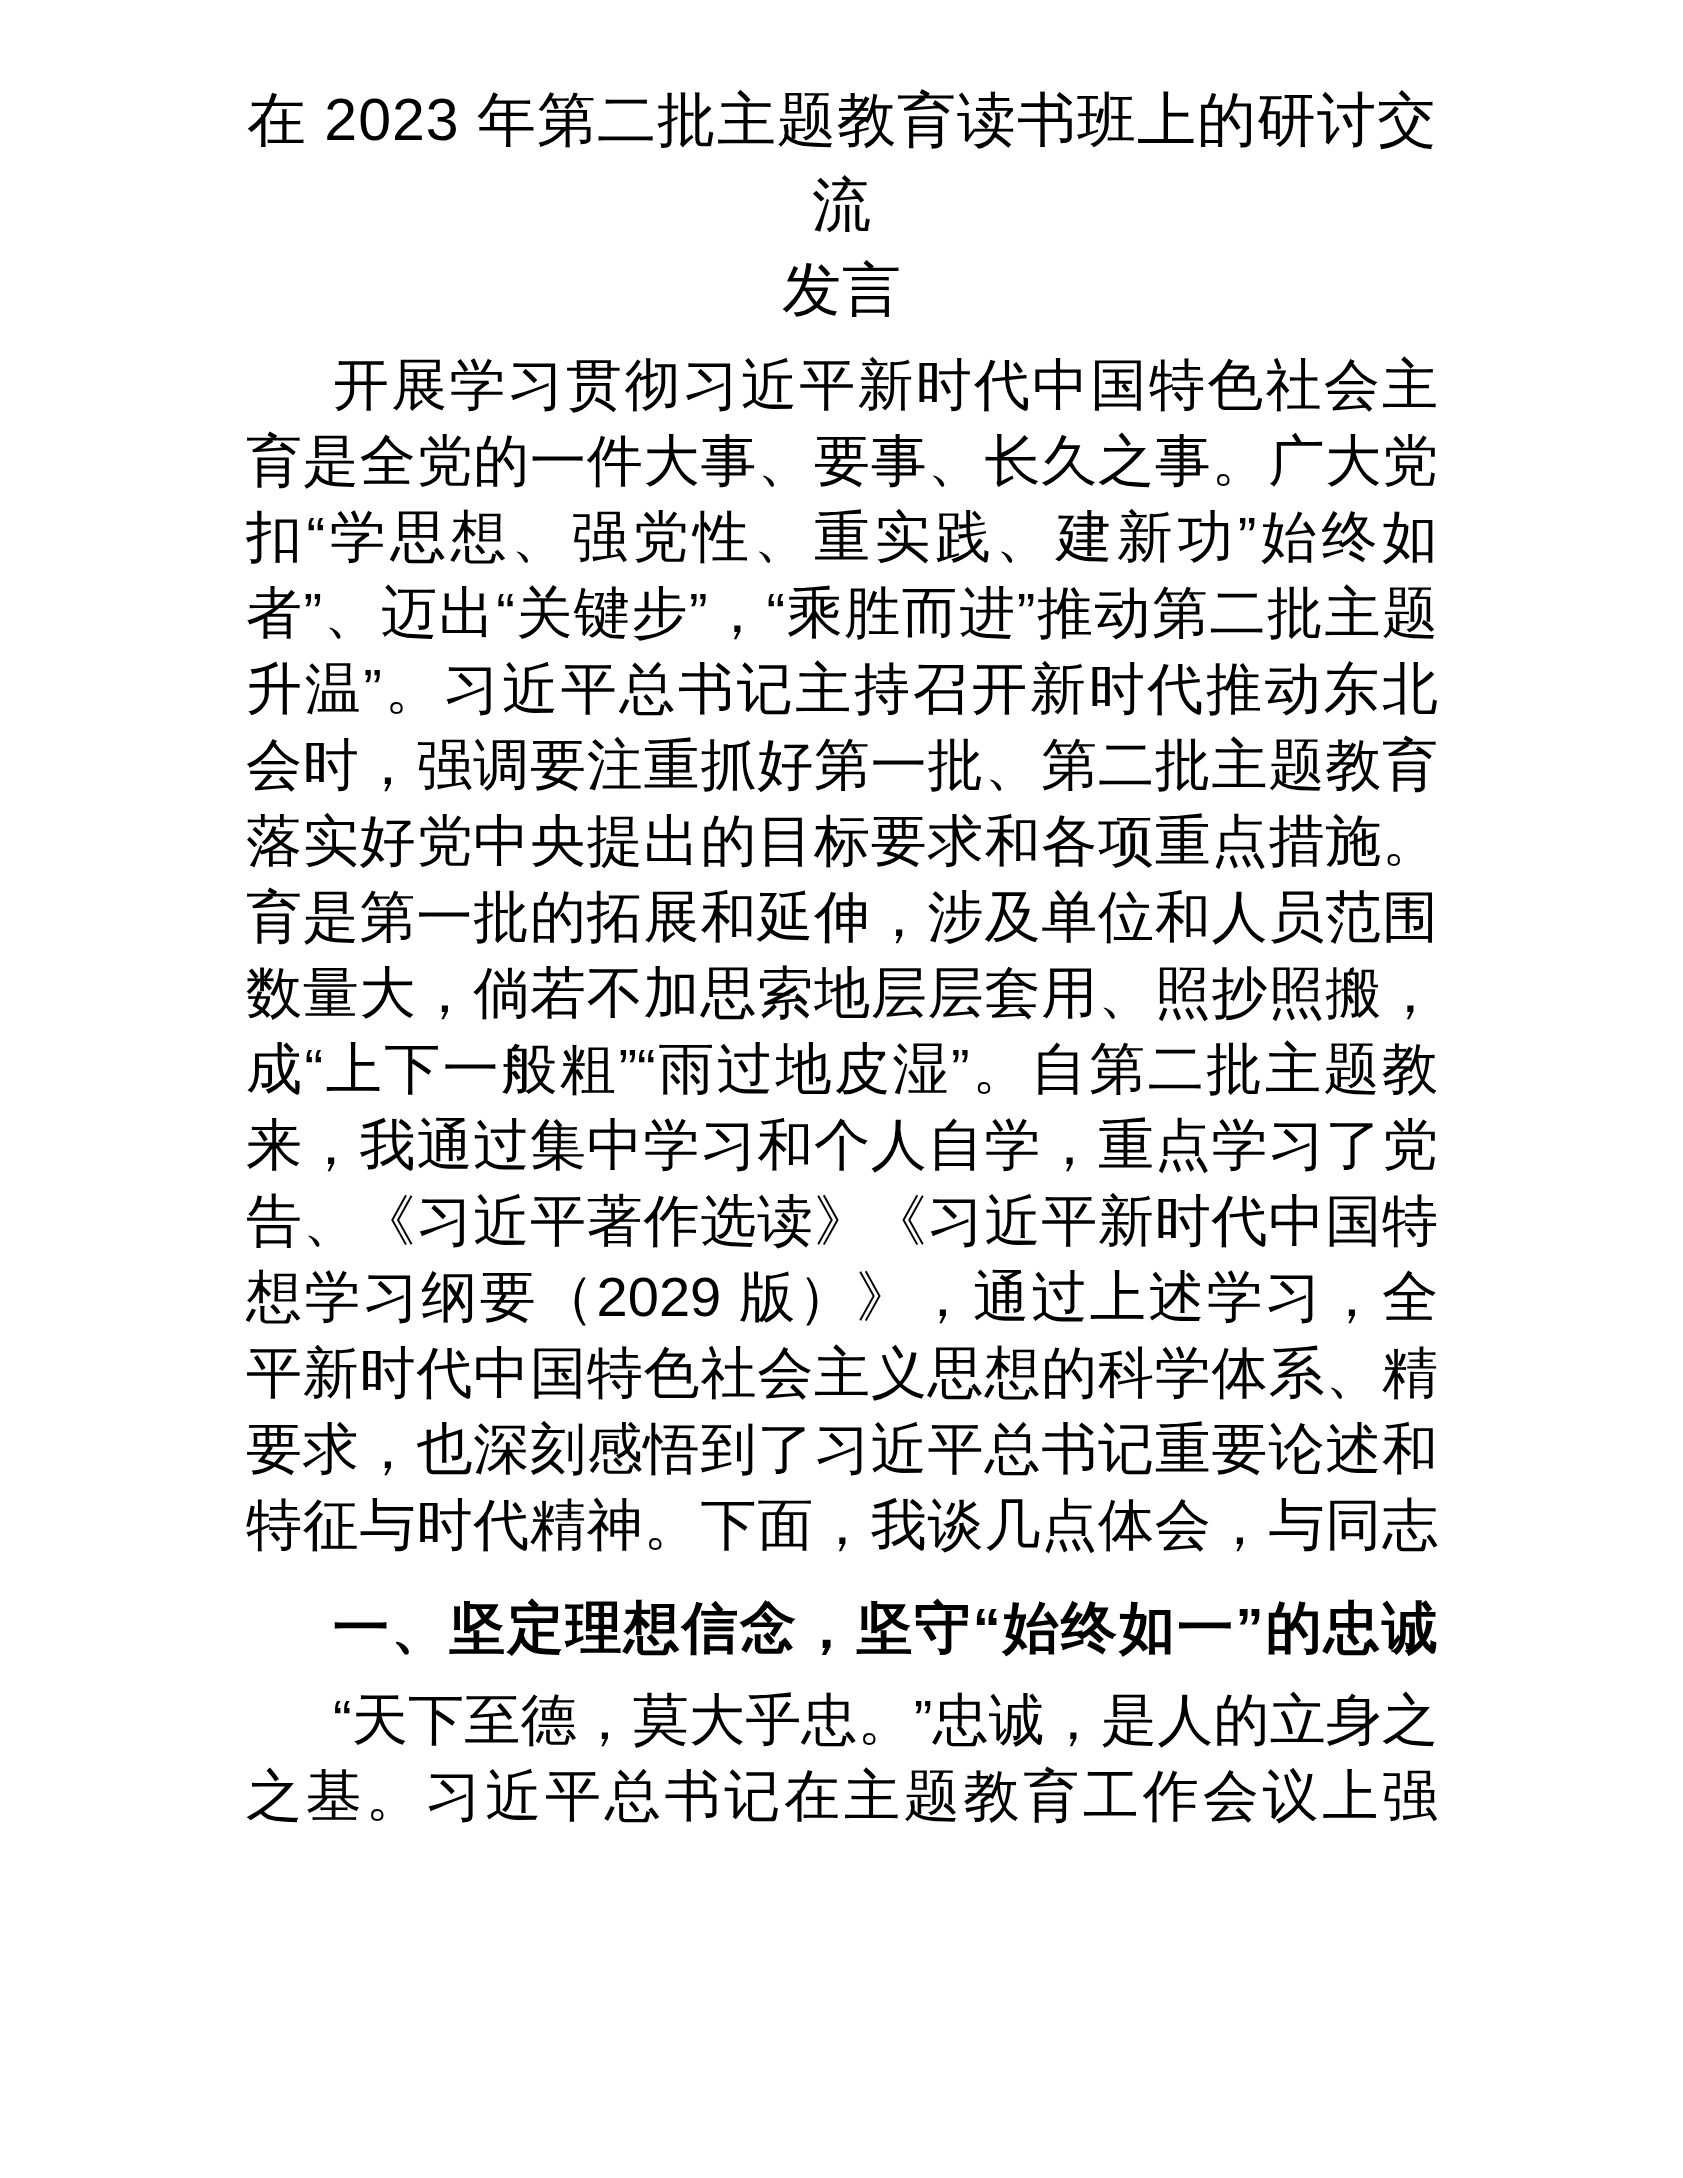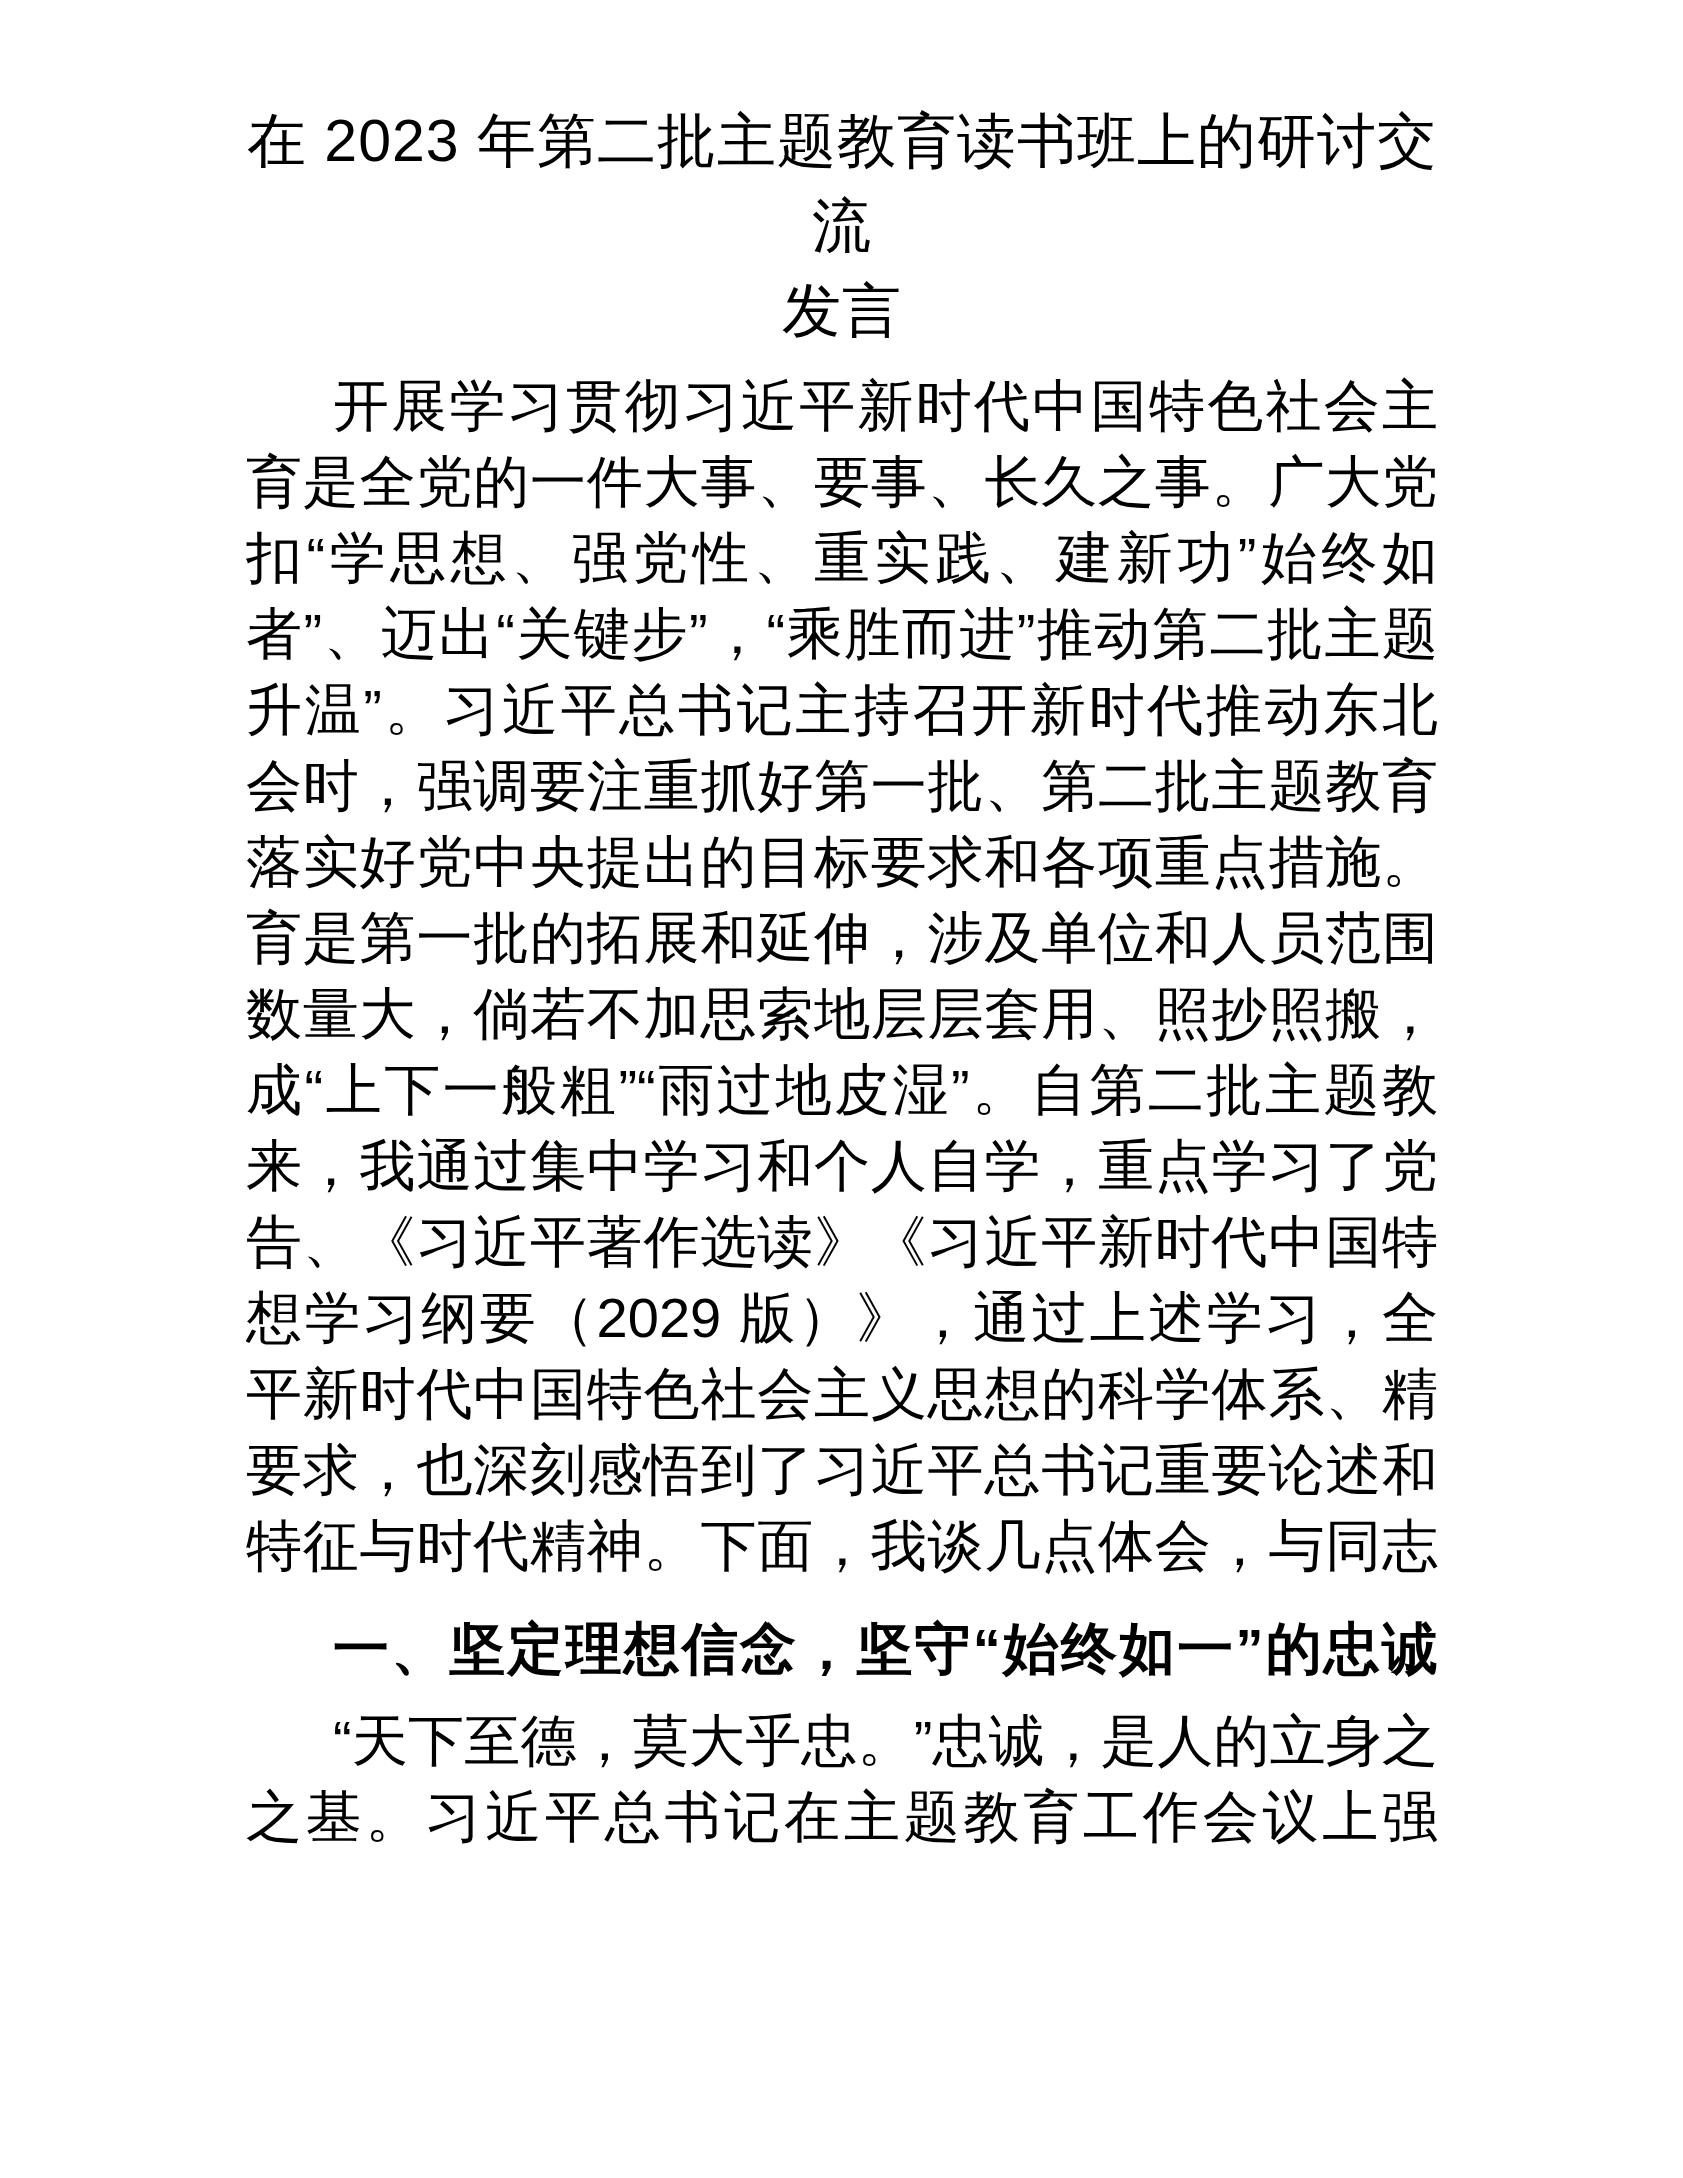--- a/index.html
+++ b/index.html
@@ -14,21 +14,21 @@
     background: #ffffff;
     color: #000000;
     font-family: "Liberation Sans", "DejaVu Sans", sans-serif;
     overflow: hidden;
   }
   .content {
     position: absolute;
     top: 0;
     left: 246px;
     width: 1192px;
-    padding-top: 99px;
+    padding-top: 78px;
   }
   .doc-title {
     margin: 0;
     font-size: 59px;
     font-weight: 500;
     line-height: 85px;
     text-align: center;
     letter-spacing: 1px;
   }
   .title-line { display: block; }

